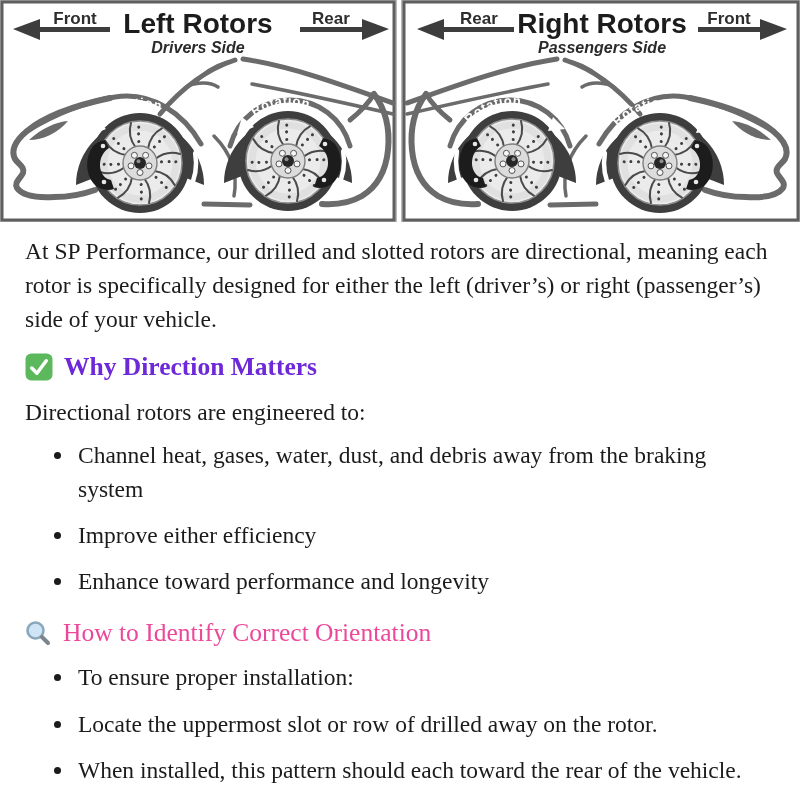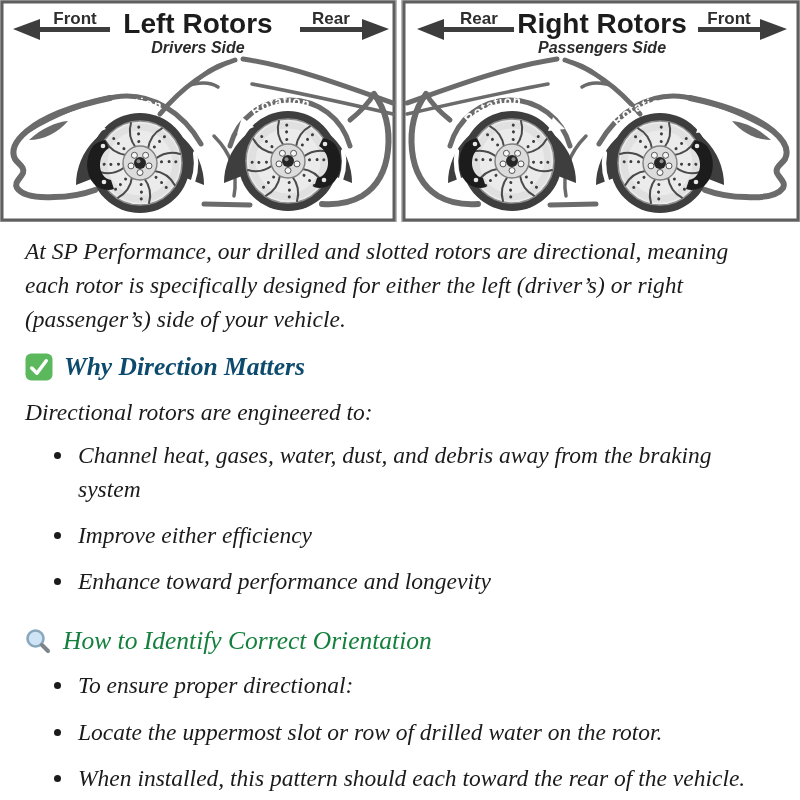--- a/index.html
+++ b/index.html
@@ -1,22 +1,22 @@
 <!DOCTYPE html>
 <html><head>
 <meta charset="utf-8">
 <style>
   html,body{margin:0;padding:0;background:#ffffff;}
   body{width:800px;height:800px;overflow:hidden;font-family:"Liberation Serif",serif;color:#1b1b1b;}
   .diagram{margin:0;width:800px;height:222px;}
   .diagram svg{display:block;}
-  .content{padding:0 32px 0 25px;font-style:italic;}
+  .content{padding:0 32px 0 25px;}
   .intro{font-size:23.5px;line-height:1.45;margin:12px 0 0 0;}
-  h2.sec{display:flex;align-items:center;gap:11px;font-size:25.5px;font-weight:bold;margin:16px 0 0 0;color:#0c4a6e;}
-  h2.sec.regular{font-weight:normal;color:#15803d;margin-top:28px;}
+  h2.sec{display:flex;align-items:center;gap:11px;font-size:25.5px;font-weight:bold;margin:16px 0 0 0;color:#6d28d9;}
+  h2.sec.regular{font-weight:normal;color:#ec4899;margin-top:20px;}
   h2.sec .emoji{flex:none;display:block;}
   .lead{font-size:23.5px;margin:17px 0 8px 0;}
   ul.blist{margin:11px 0 0 0;padding-left:50px;font-size:23.5px;line-height:1.45;}
   ul.blist li{padding-left:3px;margin:12px 0;}
   .arrowtxt{font-family:"Liberation Sans",sans-serif;font-weight:bold;font-size:17px;fill:#2e2e2e;}
   .ptitle{font-family:"Liberation Sans",sans-serif;font-weight:bold;font-size:28px;fill:#1c1c1c;}
   .psub{font-family:"Liberation Sans",sans-serif;font-weight:bold;font-style:italic;font-size:16px;fill:#2a2a2a;}
   .rotlbl{font-family:"Liberation Sans",sans-serif;font-weight:bold;font-size:13px;fill:#ffffff;letter-spacing:.5px;}
   .tailarc{stroke:#ffffff;stroke-width:4.5;fill:none;stroke-linecap:round;}
   .whitearrow{fill:#ffffff;}
@@ -189,19 +189,19 @@
 
     <h2 class="sec regular">
       <svg class="emoji" width="27" height="27" viewBox="0 0 27 27">
         <circle cx="10.5" cy="10.5" r="8" fill="#cfe4f4" stroke="#8aa8bd" stroke-width="2.6"></circle>
         <line x1="17" y1="17" x2="23" y2="23" stroke="#7c858c" stroke-width="4" stroke-linecap="round"></line>
       </svg>
       <span>How to Identify Correct Orientation</span>
     </h2>
 
     <ul class="blist">
-      <li>To ensure proper directional:</li>
-      <li>Locate the uppermost slot or row of drilled water on the rotor.</li>
+      <li>To ensure proper installation:</li>
+      <li>Locate the uppermost slot or row of drilled away on the rotor.</li>
       <li>When installed, this pattern should each toward the rear of the vehicle.</li>
     </ul>
   </section>
 
 </div>
 
 </body></html>

